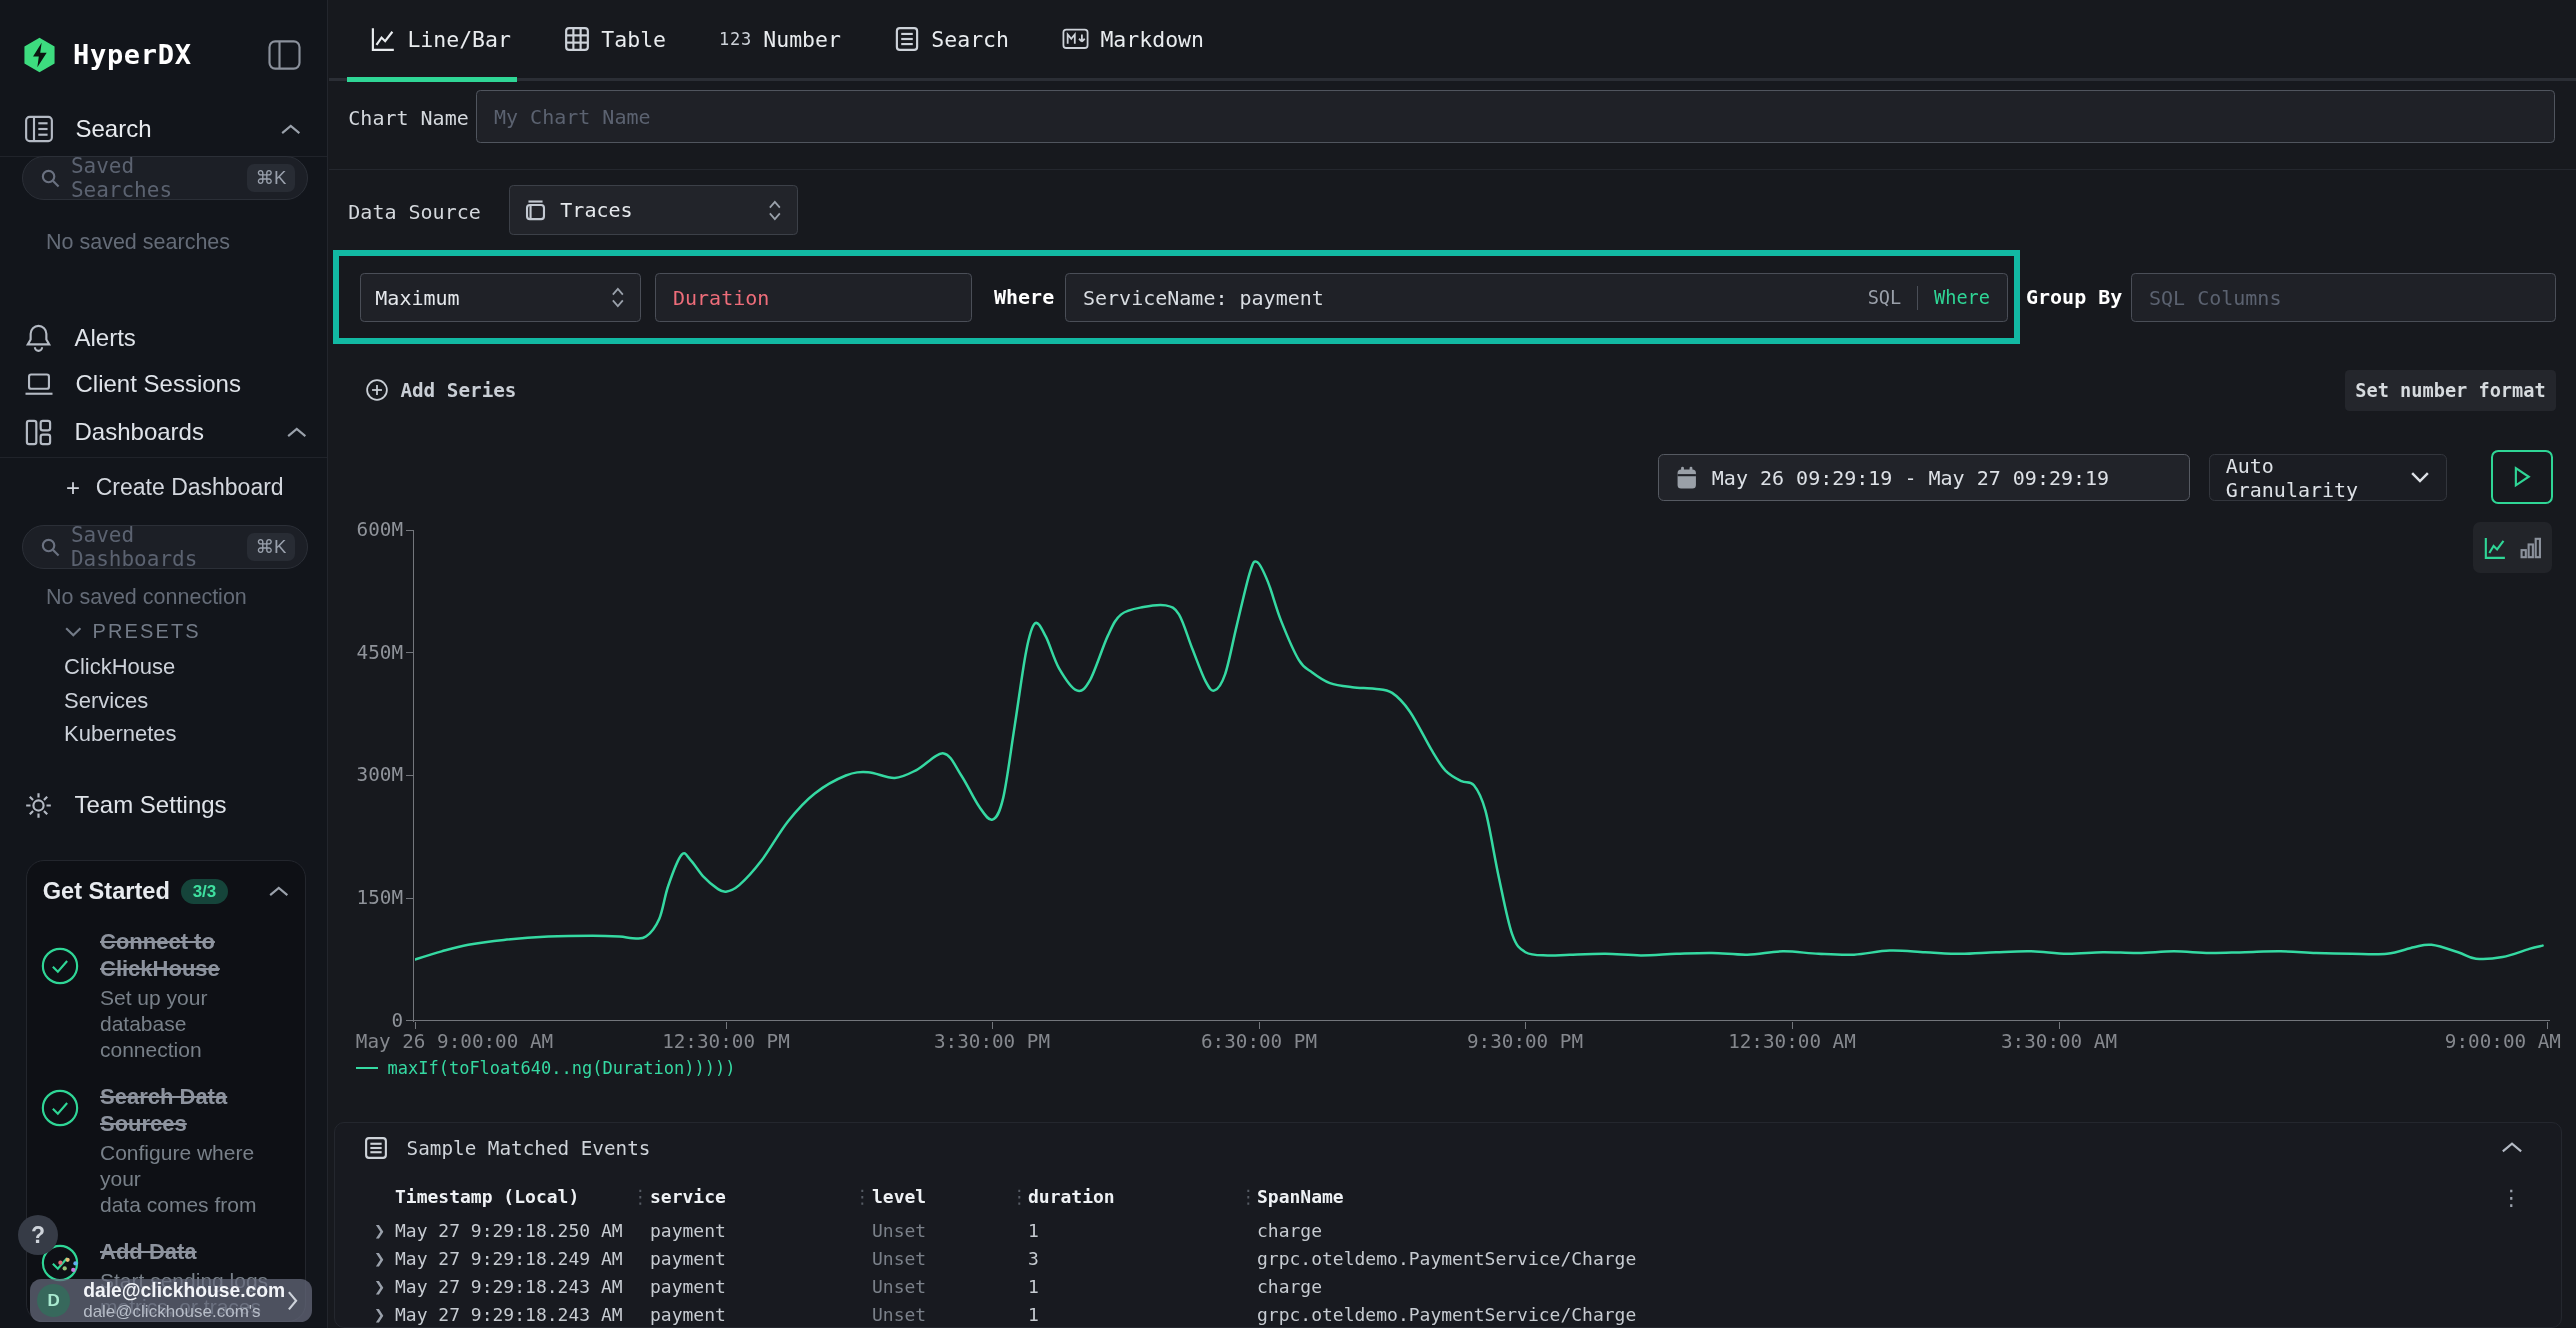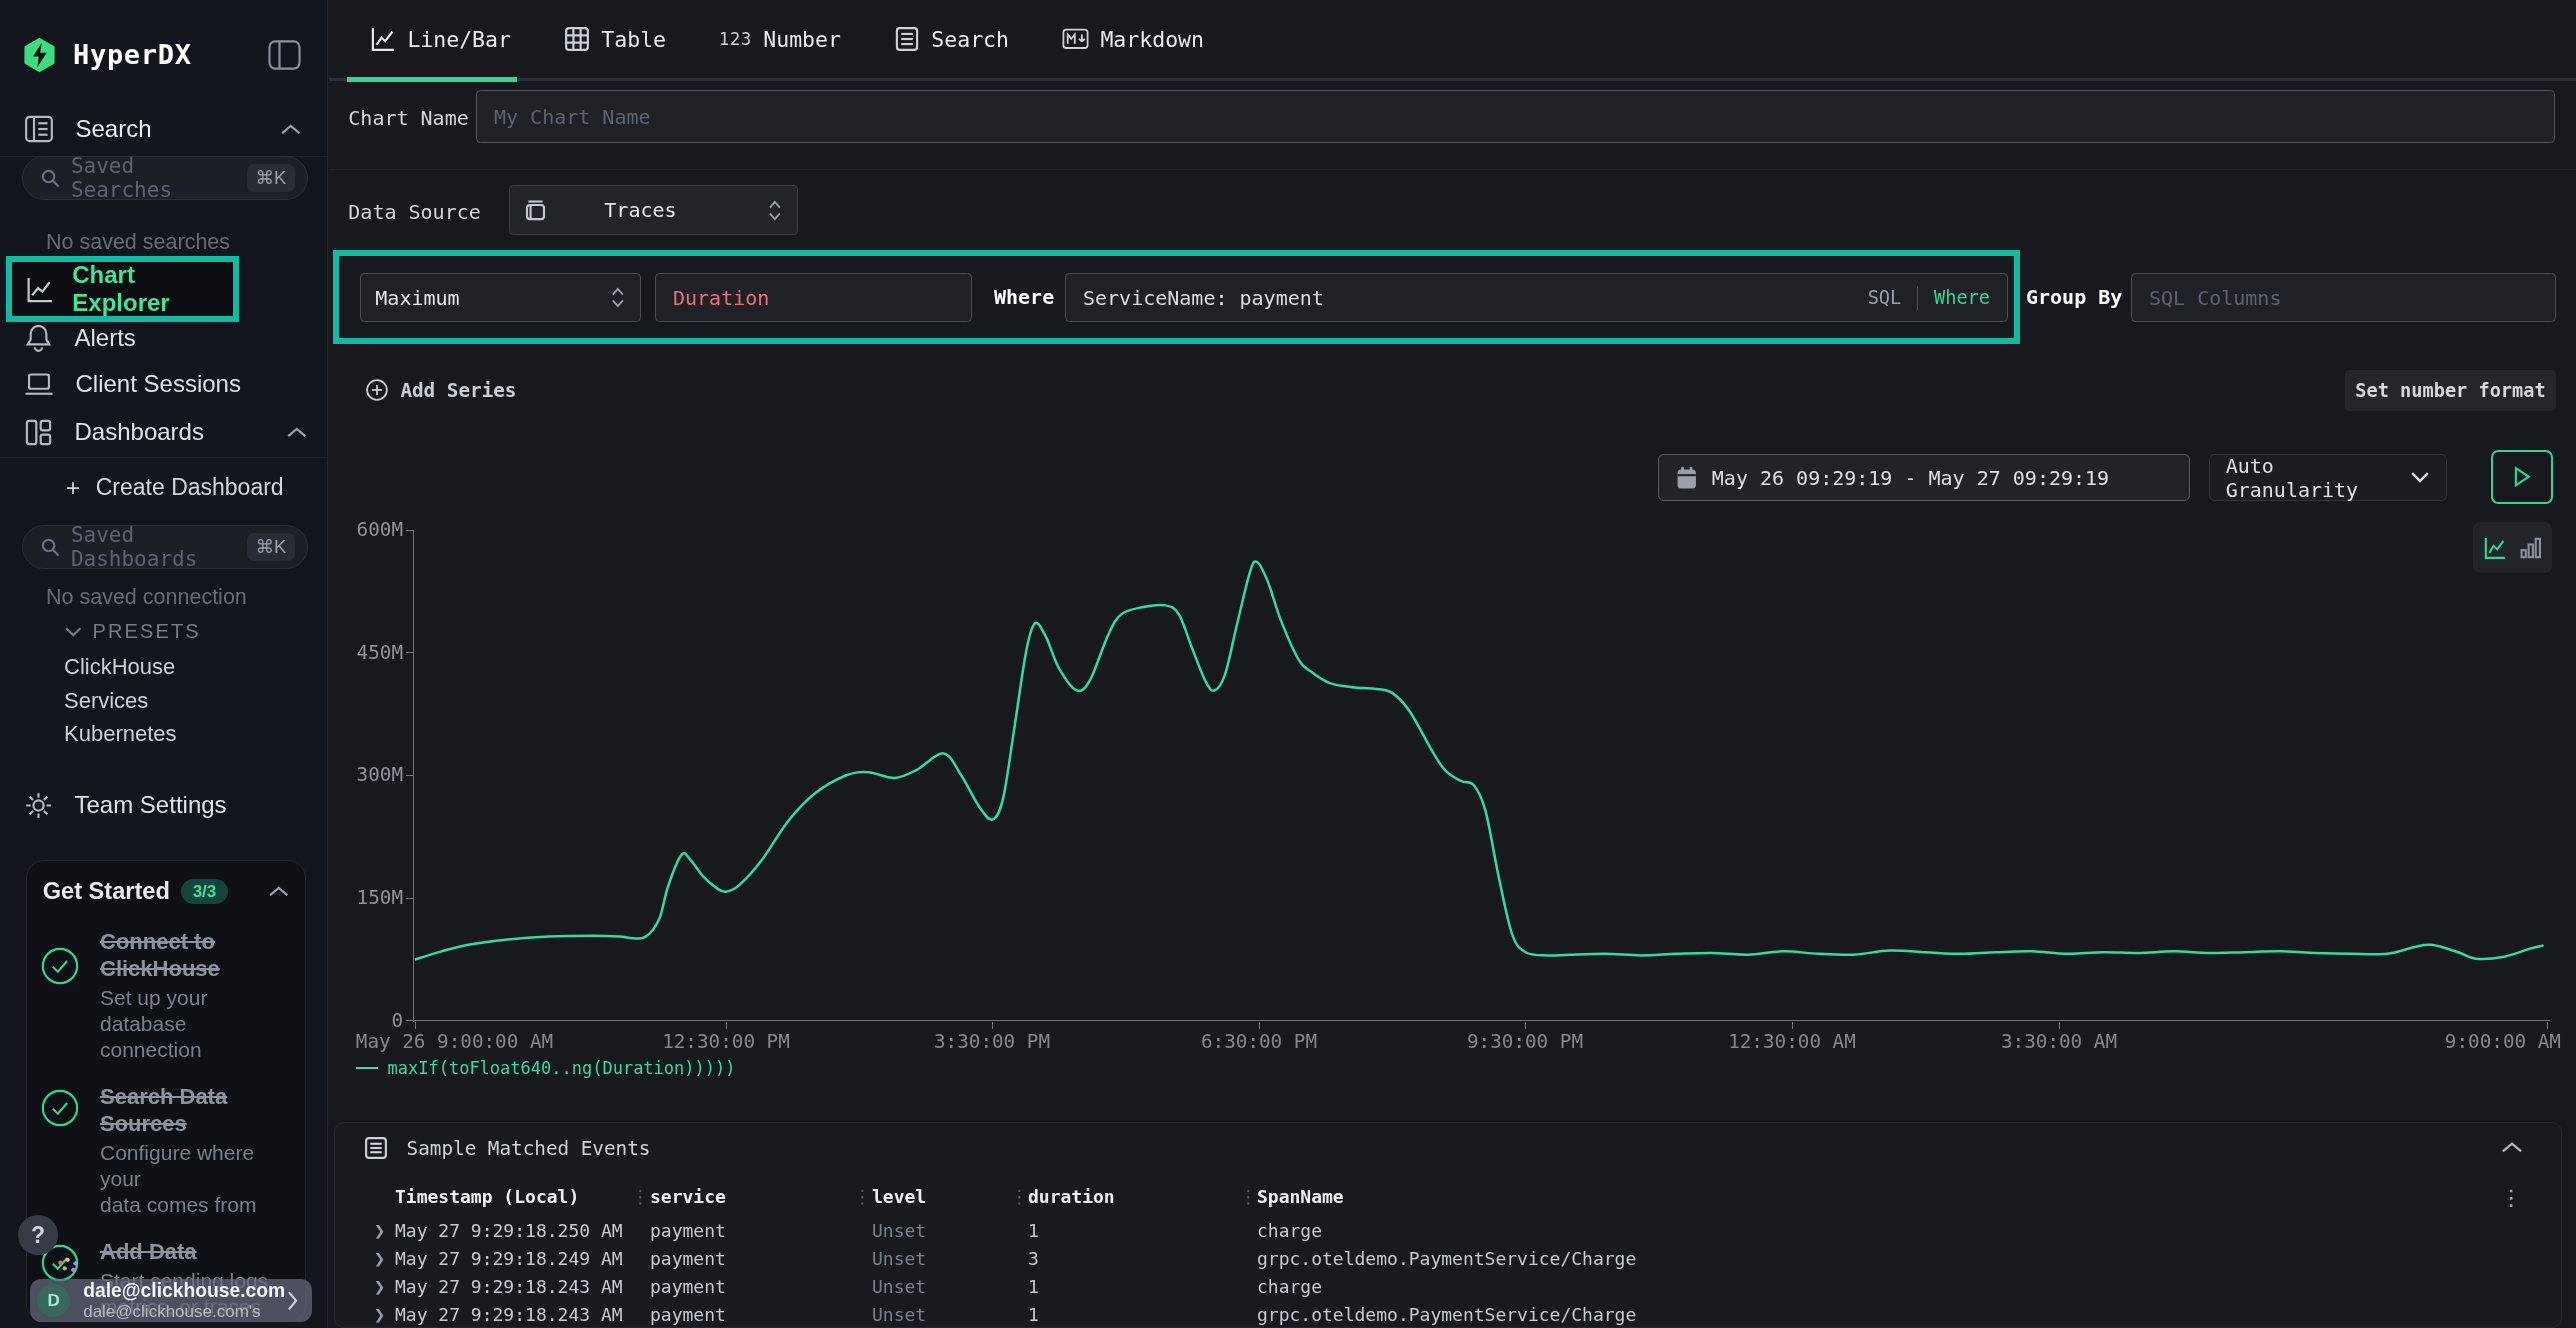--- a/index.html
+++ b/index.html
@@ -51,21 +51,21 @@
   #main { position:absolute; left:329px; top:0; width:2247px; height:1328px; }
   #tabbar { position:absolute; left:0; top:0; width:100%; height:81px; border-bottom:3.6px solid #2b2e35; display:flex; align-items:center; padding-left:41px; gap:53px; }
   .tab { display:flex; align-items:center; gap:11.4px; font-size:21.5px; color:#e9ecef; cursor:pointer; }
   .tab .ico { color:#cdd2d9; }
   #tab-underline { position:absolute; left:18px; bottom:-3.6px; width:170px; height:4.3px; background:#2fd696; }
   .num-ico { font-size:17px; color:#cdd2d9; letter-spacing:0.7px; }
 
   .row-label { position:absolute; font-size:20px; color:#d4d8dd; }
   .inputbox { position:absolute; background:#1f2127; border:1.4px solid #50555e; border-radius:4.3px; display:flex; align-items:center; font-size:20px; color:#d9dde2; padding:0 17px; }
   .inputbox .ph { color:#5b6270; }
-  .selectbox { position:absolute; background:#22242a; border:1.4px solid #3c4048; border-radius:4.3px; display:flex; align-items:center; font-size:20px; color:#e5e8ec; padding:0 14.3px; cursor:pointer;gap:44px; }
+  .selectbox { position:absolute; background:#22242a; border:1.4px solid #3c4048; border-radius:4.3px; display:flex; align-items:center; font-size:20px; color:#e5e8ec; padding:0 14.3px; cursor:pointer; }
   .updown { margin-left:auto; color:#9aa1ab; }
   .flex1 { flex:1; }
 
   #add-series { position:absolute; left:36px; top:378px; display:flex; align-items:center; gap:11.4px; font-weight:bold; font-size:19.3px; color:#c9ced5; cursor:pointer; }
   #set-number-format { position:absolute; left:2016px; top:370px; width:211px; height:41px; background:#24262c; border-radius:4.3px; display:flex; align-items:center; justify-content:center; font-weight:bold; font-size:18.6px; color:#d6dade; cursor:pointer; }
 
   #date-box { position:absolute; left:1329px; top:454px; width:532px; height:47px; background:#212329; border:1.4px solid #565a62; border-radius:5.7px; display:flex; align-items:center; padding:0 17px; gap:14.3px; font-size:20px; color:#dde1e6; cursor:pointer; }
   #granularity { position:absolute; left:1880px; top:454px; width:238px; height:47px; background:#1b1d23; border:1.4px solid #33363d; border-radius:5.7px; display:flex; align-items:center; padding:0 15.7px; font-size:20px; color:#dde1e6; cursor:pointer; }
   #play-btn { position:absolute; left:2162px; top:450px; width:62px; height:54px; border:2.1px solid #2fd696; border-radius:7.2px; display:flex; align-items:center; justify-content:center; color:#2fd696; background:transparent; cursor:pointer; }
   #chart-toggle { position:absolute; left:2144px; top:522px; width:79px; height:51px; background:#222429; border-radius:7.2px; display:flex; align-items:center; justify-content:center; gap:13px; }
@@ -139,29 +139,20 @@
       <svg width="20" height="20" viewBox="0 0 28 28" fill="none" stroke="#6a7180" stroke-width="3">
           <circle cx="12" cy="12" r="8"></circle>
           <line x1="18" y1="18" x2="26" y2="26"></line>
         </svg>
     </span>
     <span class="ph">Saved Searches</span>
     <span class="kbd">⌘K</span>
   </div>
   <div class="empty-note" style="top:230px;">No saved searches</div>
 
-  <div id="chart-explorer-item">
-    <span class="ico">
-      <svg width="29" height="29" viewBox="0 0 40 40" fill="none" stroke="#c3c9d2" stroke-width="3">
-          <polyline points="5,4 5,36 37,36"></polyline>
-          <polyline points="10,28 18,18 24,23 34,10"></polyline>
-        </svg>
-    </span>
-    <span class="lbl">Chart Explorer</span>
-  </div>
 
   <div class="nav-item" style="top:315px;">
     <span class="ico">
       <svg width="29" height="30" viewBox="0 0 40 42" fill="none" stroke="#b4bac4" stroke-width="3">
           <path d="M20 4 a11 11 0 0 1 11 11 v8 l4 7 H5 l4-7 v-8 a11 11 0 0 1 11-11 Z"></path>
           <path d="M15 34 a5 5 0 0 0 10 0"></path>
         </svg>
     </span>
     <span class="lbl">Alerts</span>
   </div>

